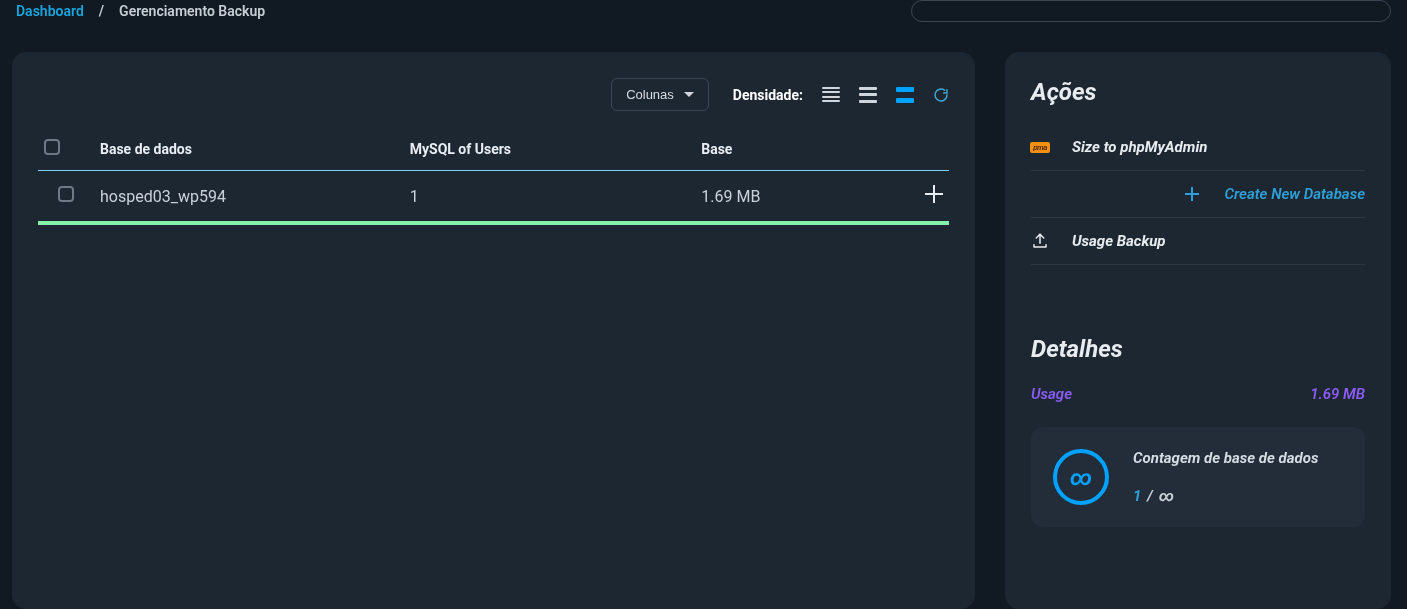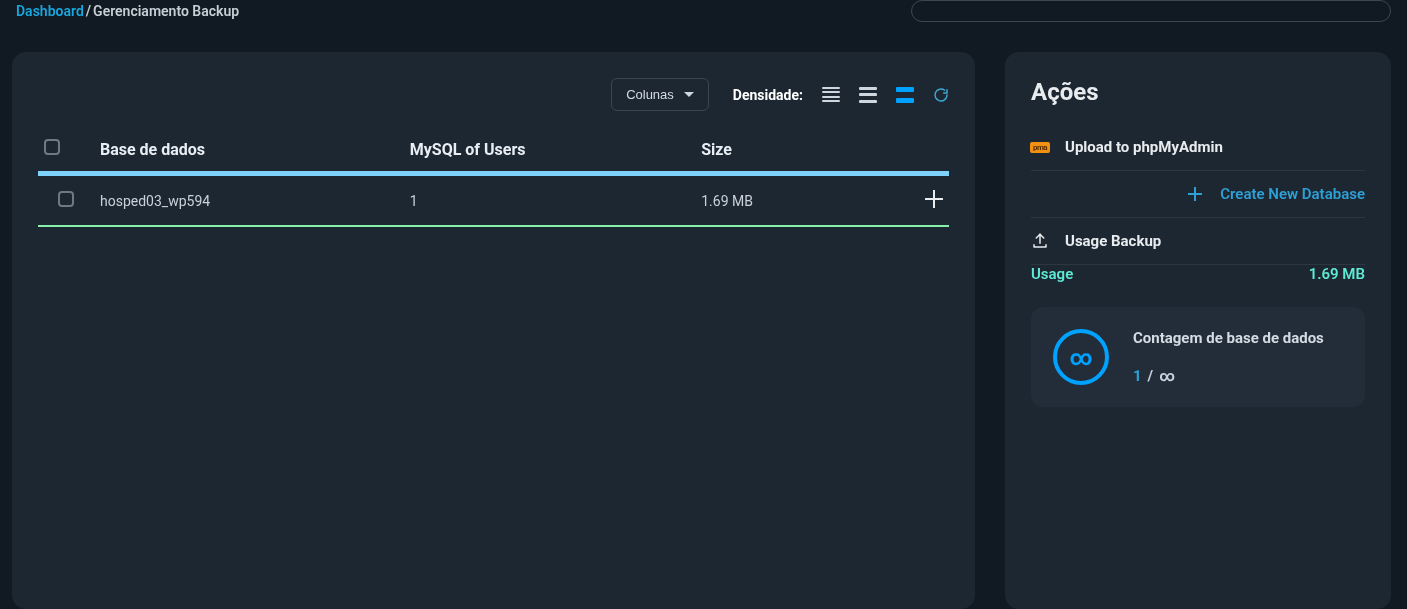--- a/index.html
+++ b/index.html
@@ -20,21 +20,21 @@
     justify-content: space-between;
     padding: 0 16px 6px 16px;
     height: 28px;
   }
   .breadcrumb {
     font-size: 14px;
     font-weight: 600;
     color: #c6ced6;
     display: flex;
     align-items: baseline;
-    gap: 0;
+    gap: 13px;
   }
   .breadcrumb .link { color: #19a6dd; }
   .breadcrumb .sep  { color: #c6ced6; padding: 0 2px; }
 
   .search-pill {
     width: 480px;
     height: 22px;
     border: 1px solid #3a4753;
     border-radius: 22px;
     background: transparent;
@@ -55,20 +55,21 @@
   .panel-main {
     flex: 1 1 auto;
     padding: 26px 26px 0 26px;
     position: relative;
   }
   .panel-side {
     width: 386px;
     padding: 26px 26px 0 26px;
     display: flex;
     flex-direction: column;
+    font-style: italic;
   }
 
   
   .tbl-toolbar {
     display: flex;
     align-items: center;
     justify-content: flex-end;
     gap: 24px;
     margin-bottom: 18px;
   }
@@ -123,30 +124,30 @@
   .refresh-icon svg { width: 100%; height: 100%; display: block; }
 
   
   .tbl {
     width: 100%;
     border-collapse: collapse;
   }
   .tbl th {
     text-align: left;
     font-weight: 700;
-    font-size: 16px;
+    font-size: 14px;
     color: #e8eef4;
     padding: 10px 6px 12px 6px;
-    border-bottom: 5px solid #7dd3fc;
+    border-bottom: 1px solid #7dd3fc;
   }
   .tbl td {
     padding: 14px 6px 14px 6px;
-    font-size: 14px;
+    font-size: 16px;
     color: #c9d1d9;
-    border-bottom: 2px solid #86efac;
+    border-bottom: 4px solid #86efac;
   }
   .col-chk { width: 56px; text-align: center; }
   .col-db  { width: 34%; }
   .col-usr { width: 32%; }
   .col-sz  { width: auto; }
   .col-act { width: 52px; text-align: right; }
 
   .chk {
     width: 16px; height: 16px;
     border: 2px solid #6e7985;
@@ -171,21 +172,21 @@
   
   .side-title {
     font-size: 24px;
     font-weight: 700;
     color: #e8ecef;
     margin-bottom: 18px;
   }
   .action-row {
     display: flex;
     align-items: center;
-    gap: 16px;
+    gap: 23px;
     padding: 14px 0;
     border-bottom: 1px solid #2d3742;
     cursor: pointer;
     font-size: 15px;
   }
   .action-row:last-of-type { border-bottom: none; }
   .action-row.accent { color: #2ea0d6; justify-content: flex-end; }
   .action-row .ic { width: 18px; height: 18px; display:flex; align-items:center; justify-content:center; }
   .action-row .ic svg { width: 100%; height: 100%; display:block; }
   .plus-sm { position: relative; width: 14px; height: 14px; }
@@ -210,21 +211,21 @@
     font-size: 24px;
     font-weight: 700;
     color: #e8ecef;
     margin-top: 70px;
     margin-bottom: 22px;
   }
   .usage-row {
     display:flex;
     justify-content:space-between;
     font-size:15px;
-    color:#5eead4;
+    color:#8b5cf6;
     font-weight:600;
     margin-bottom: 24px;
   }
 
   .count-card {
     background:#222d39;
     border-radius:12px;
     padding:22px 22px;
     display:flex;
     align-items:center;
@@ -296,21 +297,21 @@
         </span>
       </div>
     </div>
 
     <table class="tbl">
       <thead>
         <tr>
           <th class="col-chk"><span class="chk"></span></th>
           <th class="col-db">Base de dados</th>
           <th class="col-usr">MySQL of Users</th>
-          <th class="col-sz">Size</th>
+          <th class="col-sz">Base</th>
           <th class="col-act"></th>
         </tr>
       </thead>
       <tbody>
         <tr>
           <td class="col-chk"><span class="chk"></span></td>
           <td class="col-db">hosped03_wp594</td>
           <td class="col-usr">1</td>
           <td class="col-sz">1.69 MB</td>
           <td class="col-act"><span class="plus"></span></td>
@@ -320,41 +321,42 @@
   </div>
 
   <div class="panel panel-side">
 
     <div class="side-title">Ações</div>
 
     <div class="action-row">
       <span class="ic">
           <span class="pma-badge">pma</span>
         </span>
-      <span style="font-weight:700;">Upload to phpMyAdmin</span>
+      <span style="font-weight:700;">Size to phpMyAdmin</span>
     </div>
 
     <div class="action-row accent">
       <span class="ic">
           <span class="plus-sm"></span>
         </span>
       <span style="font-weight:600;">Create New Database</span>
     </div>
 
     <div class="action-row">
       <span class="ic">
         <svg viewBox="0 0 24 24" fill="none" stroke="#e8ecef" stroke-width="2" stroke-linecap="round" stroke-linejoin="round">
           <path d="M4 17v3h16v-3"></path>
             <path d="M12 3v12"></path>
             <path d="M7 8l5-5 5 5"></path>
         </svg>
       </span>
       <span style="font-weight:700;">Usage Backup</span>
     </div>
 
+    <div class="side-sub">Detalhes</div>
 
     <div class="usage-row">
       <span>Usage</span>
       <span>1.69 MB</span>
     </div>
 
     <div class="count-card">
       <div class="ring">∞</div>
       <div class="count-text">
         <span class="t">Contagem de base de dados</span>

